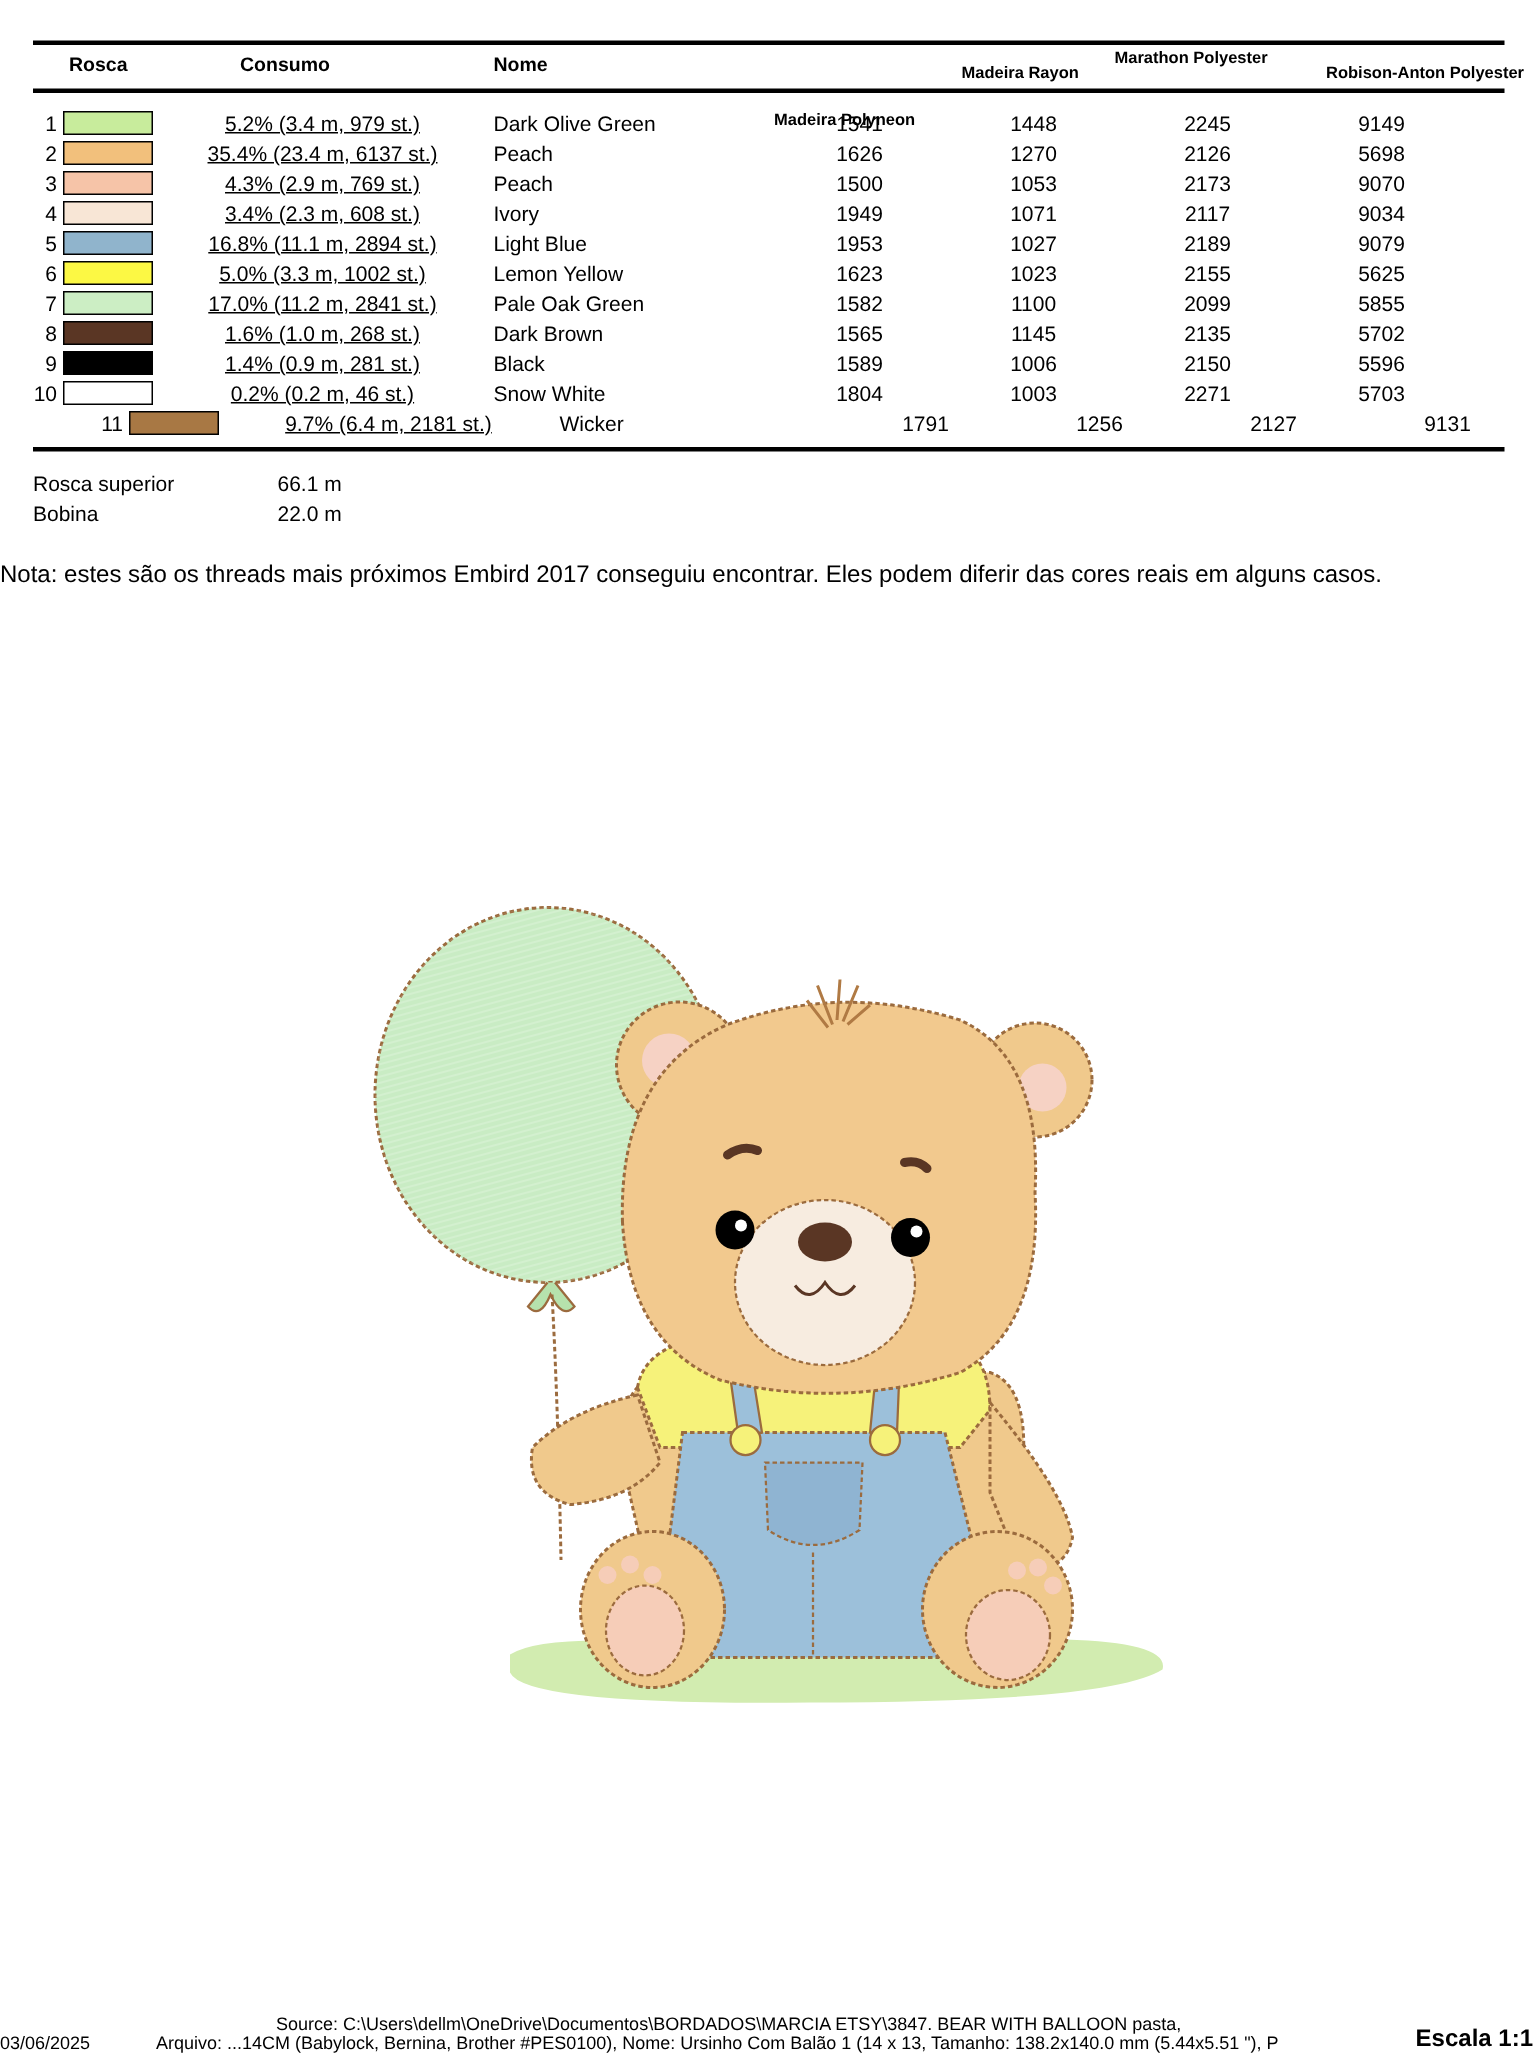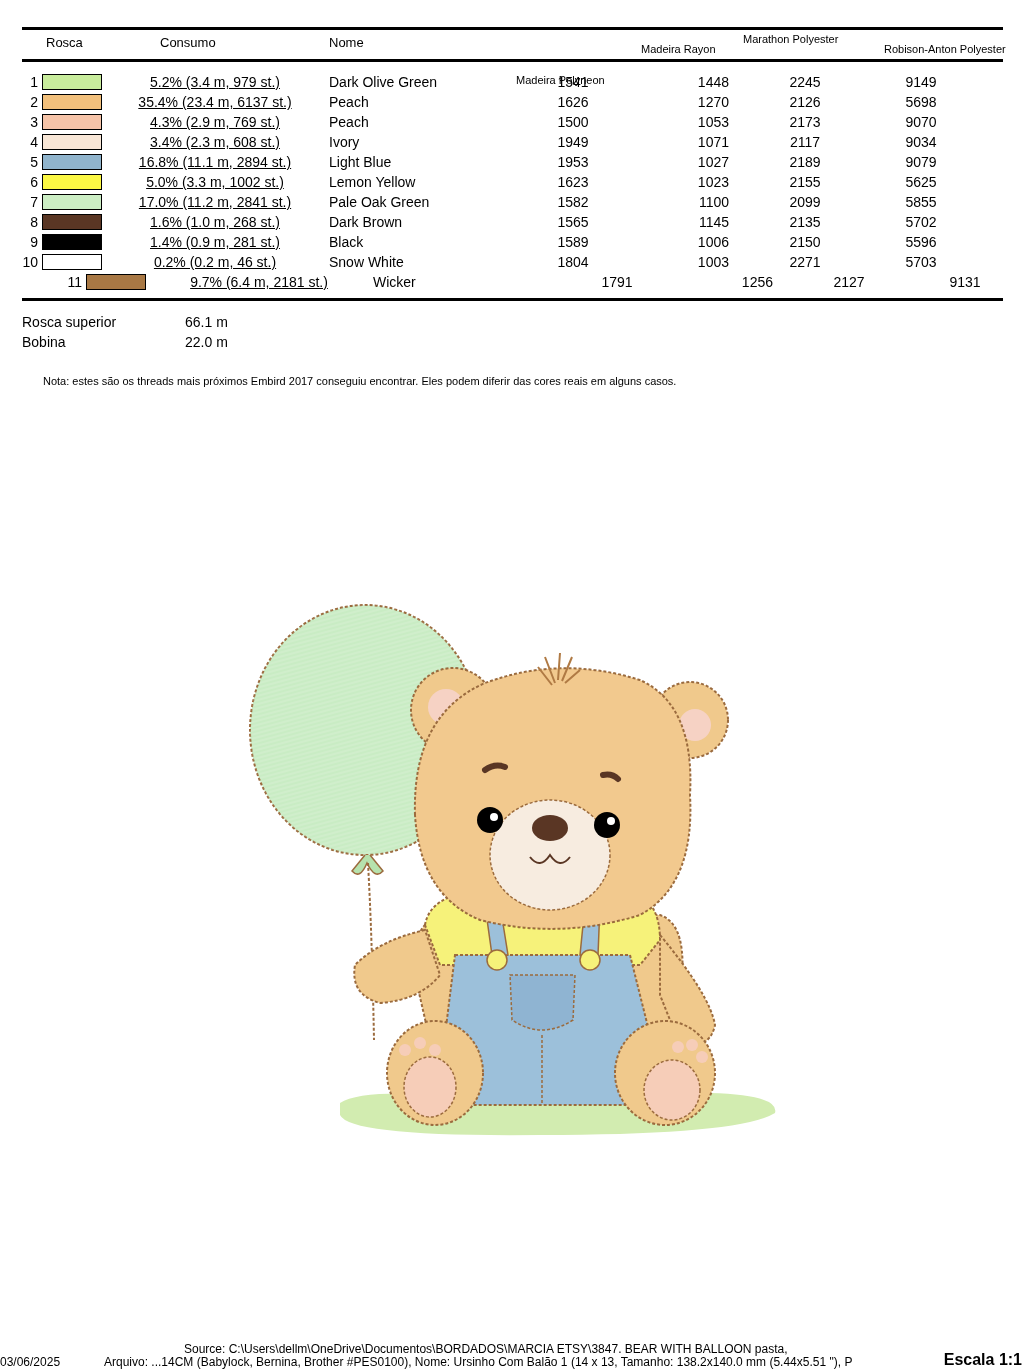--- a/index.html
+++ b/index.html
@@ -1,33 +1,33 @@
 <!DOCTYPE html>
 <html><head>
 <meta charset="utf-8">
 <style>
   html,body{margin:0;padding:0;background:#fff;}
   body{width:1024px;height:1370px;position:relative;overflow:hidden;font-family:"Liberation Sans",sans-serif;color:#000;}
   .rule{position:absolute;left:22px;width:981px;height:3px;background:#000;}
-  .hdr{position:absolute;font-weight:normal;white-space:nowrap;}
+  .hdr{position:absolute;font-weight:bold;white-space:nowrap;}
   .hdr.big{font-size:13px;}
   .hdr.small{font-size:11px;}
   .row{position:absolute;left:0;width:1024px;height:20px;font-size:14px;}
   .row span{position:absolute;top:0;white-space:nowrap;line-height:16px;}
   .num{width:38px;text-align:right;left:0;}
   .swatch{left:42px;width:60px;height:16px !important;border:1px solid #000;box-sizing:border-box;top:0;}
   .cons{left:110px;width:210px;text-align:center;text-decoration:underline;}
   .nome{left:329px;}
   .c1{left:533px;width:80px;text-align:center;}
-  .c2{left:649px;width:80px;text-align:right;}
+  .c2{left:649px;width:80px;text-align:center;}
   .c3{left:765px;width:80px;text-align:center;}
   .c4{left:881px;width:80px;text-align:center;}
   .sumrow{position:absolute;left:22px;font-size:14px;}
   .sumrow span{position:absolute;white-space:nowrap;}
-  .note{position:absolute;left:0;top:375px;font-size:11px;white-space:nowrap;padding-left:43px;}
+  .note{position:absolute;left:0;top:375px;font-size:16px;white-space:nowrap;}
   .foot{position:absolute;font-size:12px;white-space:nowrap;line-height:13px;}
   .scale{position:absolute;right:2px;top:1351px;font-size:16px;font-weight:bold;white-space:nowrap;}
   .art{position:absolute;left:240px;top:595px;}
 </style>
 </head>
 <body>
 
 <div class="rule" style="top:27px;"></div>
 <div class="rule" style="top:59px;"></div>
 

